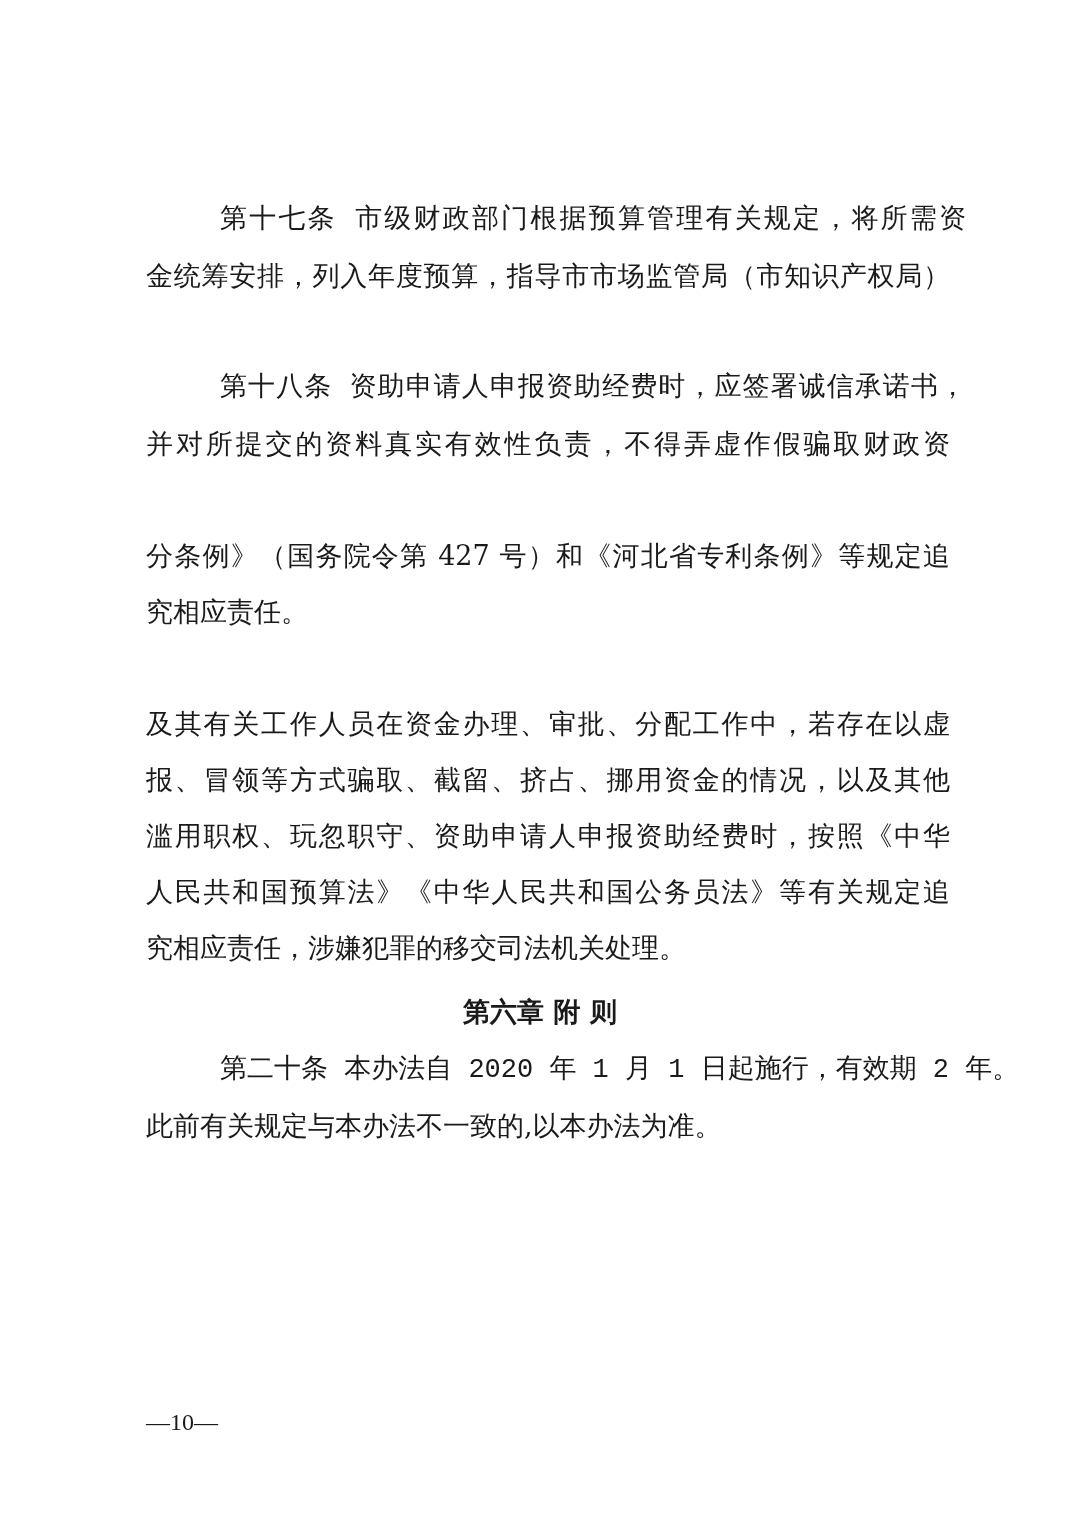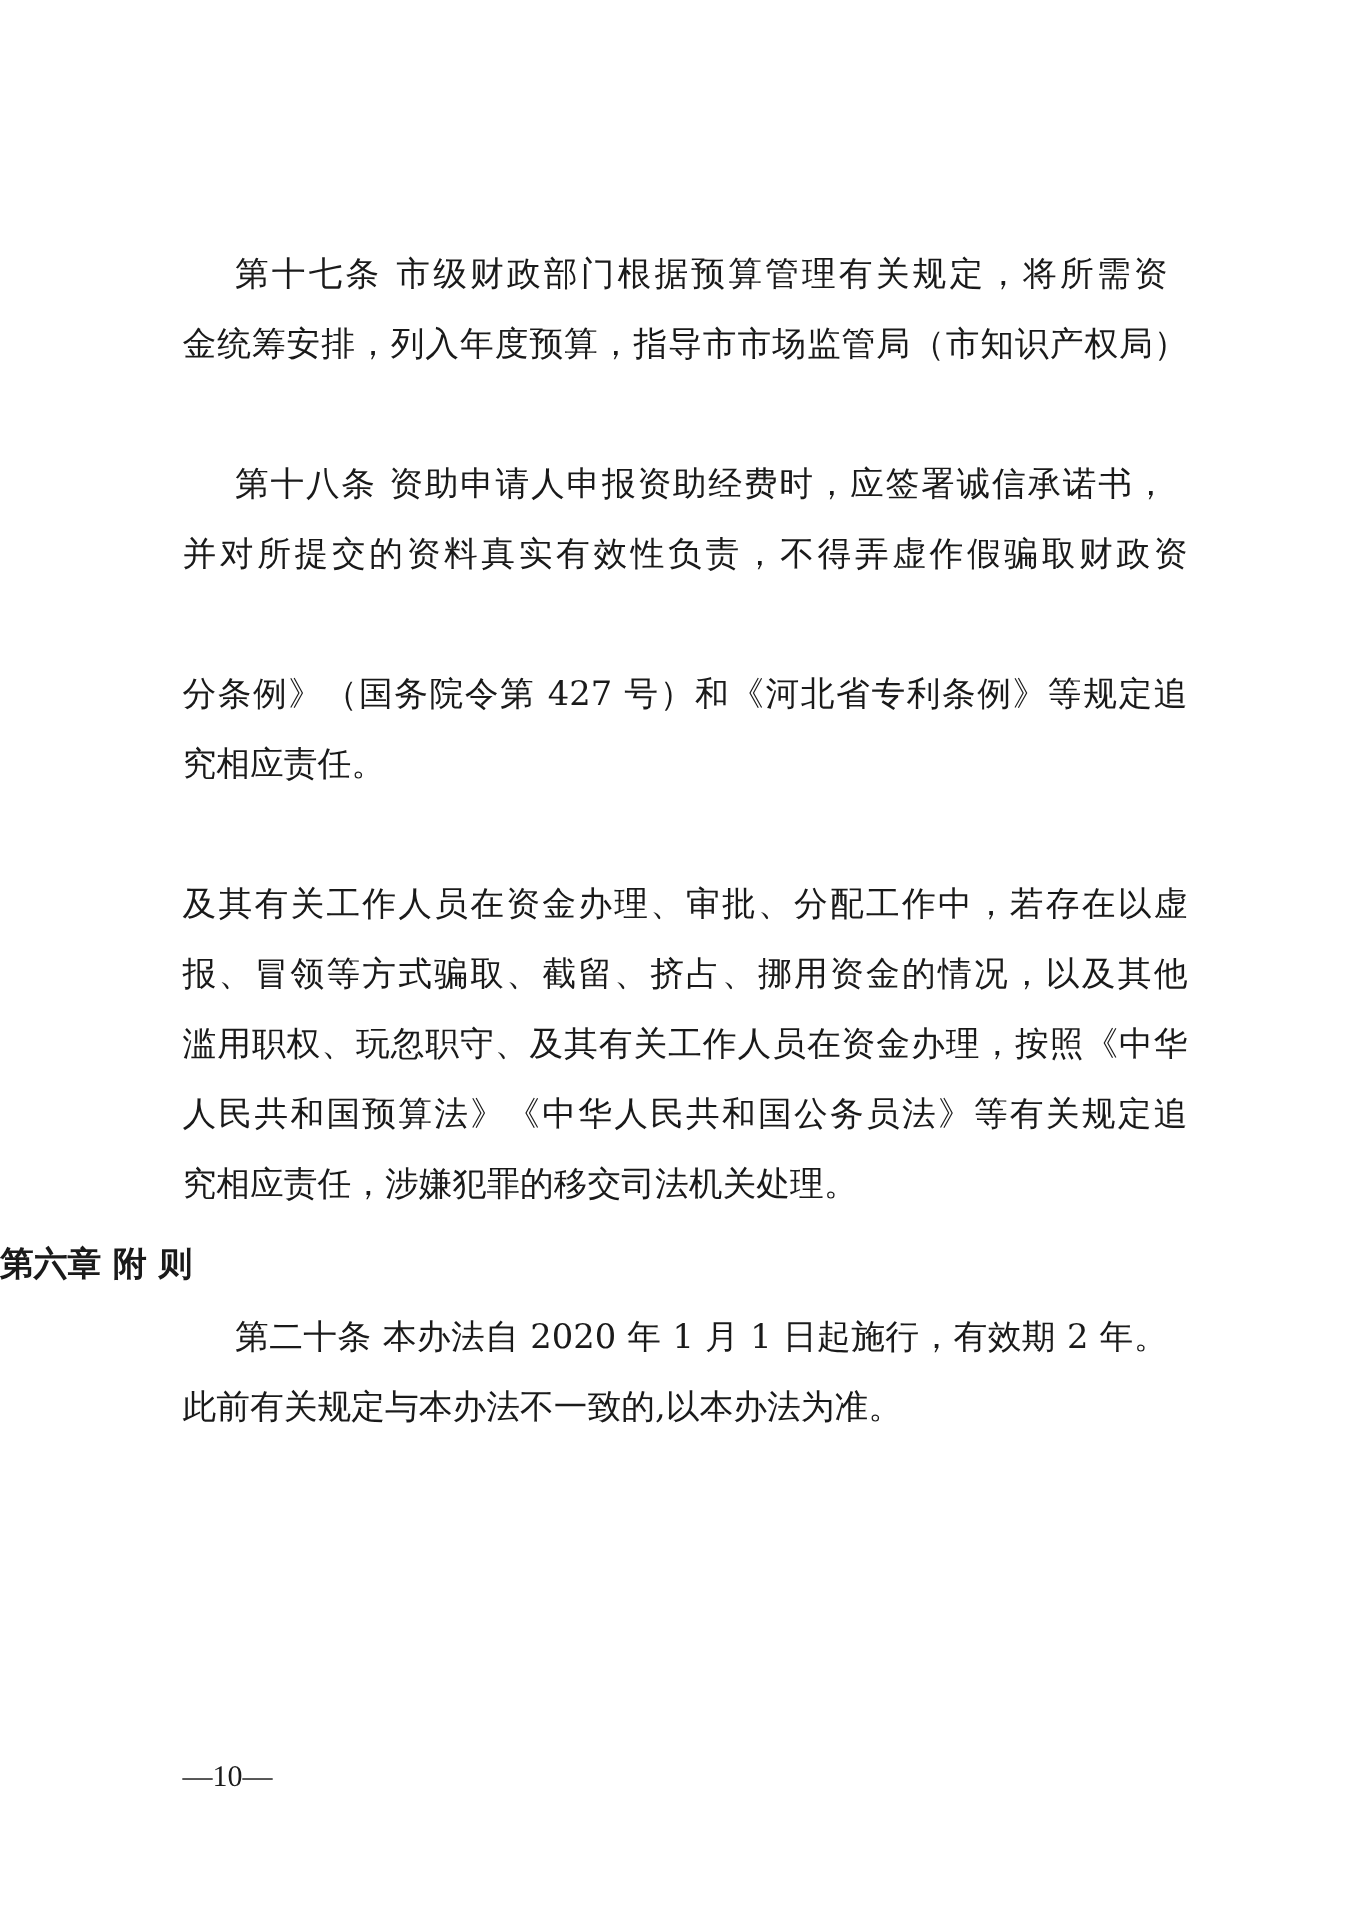--- a/index.html
+++ b/index.html
@@ -2,44 +2,44 @@
 <html><head>
 <meta charset="utf-8">
 <style>
   html, body { margin: 0; padding: 0; background: #ffffff; }
   body { width: 1080px; height: 1527px; position: relative; overflow: hidden;
          font-family: "DejaVu Serif", "Liberation Serif", serif; color: #1a1a1a; }
   .page { position: absolute; left: 0; top: 0; width: 1080px; height: 1527px; }
   .line { position: absolute; left: 146px; width: 804px; height: 40px;
           font-size: 27px; line-height: 40px; white-space: nowrap;
           text-align: justify; text-align-last: justify; letter-spacing: 0px; }
-  .line.indent { left: 188px; width: 746px; }
+  .line.indent { left: 220px; width: 746px; font-family: Liberation Mono, monospace; }
   .line.last { text-align-last: left; }
-  .heading { position: absolute; left: 0; width: 1080px; text-align: left;
+  .heading { position: absolute; left: 0; width: 1080px; text-align: center;
              font-family: "DejaVu Sans", "Liberation Sans", sans-serif;
              font-weight: bold; font-size: 27px; line-height: 40px; height: 40px; }
   .pagenum { position: absolute; left: 146px; top: 1404px; font-size: 24px;
              line-height: 36px; font-family: "Liberation Serif", serif; }
 </style>
 </head>
 <body>
 
 <div class="page">
 
   <div class="line indent" style="top:200px">第十七条 市级财政部门根据预算管理有关规定，将所需资</div>
   <div class="line" style="top:256px">金统筹安排，列入年度预算，指导市市场监管局（市知识产权局）</div>
 
   <div class="line indent" style="top:368px">第十八条 资助申请人申报资助经费时，应签署诚信承诺书，</div>
   <div class="line" style="top:424px">并对所提交的资料真实有效性负责，不得弄虚作假骗取财政资</div>
   <div class="line" style="top:536px">分条例》（国务院令第 427 号）和《河北省专利条例》等规定追</div>
   <div class="line last" style="top:592px">究相应责任。</div>
 
   <div class="line" style="top:704px">及其有关工作人员在资金办理、审批、分配工作中，若存在以虚</div>
   <div class="line" style="top:760px">报、冒领等方式骗取、截留、挤占、挪用资金的情况，以及其他</div>
-  <div class="line" style="top:816px">滥用职权、玩忽职守、及其有关工作人员在资金办理，按照《中华</div>
+  <div class="line" style="top:816px">滥用职权、玩忽职守、资助申请人申报资助经费时，按照《中华</div>
   <div class="line" style="top:872px">人民共和国预算法》《中华人民共和国公务员法》等有关规定追</div>
   <div class="line last" style="top:928px">究相应责任，涉嫌犯罪的移交司法机关处理。</div>
 
   <div class="heading" style="top:992px">第六章  附  则</div>
 
   <div class="line indent" style="top:1050px">第二十条 本办法自 2020 年 1 月 1 日起施行，有效期 2 年。</div>
   <div class="line last" style="top:1106px">此前有关规定与本办法不一致的,以本办法为准。</div>
 
   <div class="pagenum">—10—</div>
 </div>

